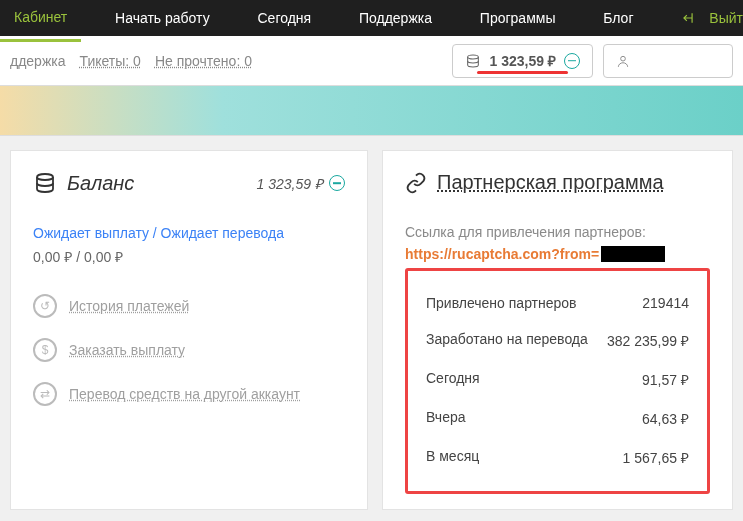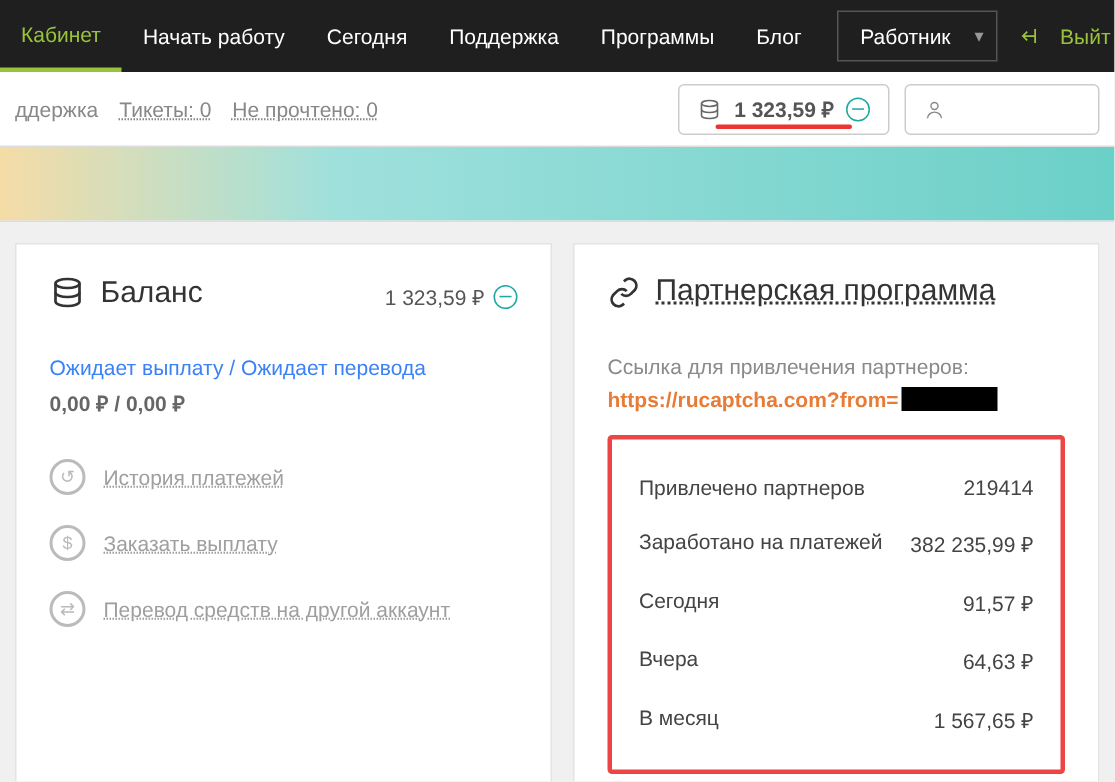--- a/index.html
+++ b/index.html
@@ -1,18 +1,18 @@
 <!DOCTYPE html>
 <html><head>
 <meta charset="utf-8">
 <style>
   * { box-sizing: border-box; margin: 0; padding: 0; font-family: "Segoe UI", Arial, sans-serif; }
   body { background: #f0f0f0; width: 743px; height: 521px; overflow: hidden; }
 
-  .topbar { background: #1f1f1f; height: 48px; display: flex; align-items: center; color: #fff; }
+  .topbar { background: #1f1f1f; height: 36px; display: flex; align-items: center; color: #fff; justify-content: space-between; }
   .nav-item { padding: 0 14px; height: 48px; display: flex; align-items: center; font-size: 14px; cursor: pointer; }
   .nav-item.active { color: #9ac23c; border-bottom: 3px solid #9ac23c; }
   .role-select { margin-left: 10px; border: 1px solid #555; height: 34px; padding: 0 30px 0 14px; display: flex; align-items: center; font-size: 14px; position: relative; cursor: pointer; }
   .role-select .chev { position: absolute; right: 8px; top: 50%; transform: translateY(-50%); color: #999; font-size: 12px; }
   .logout { margin-left: 14px; color: #9ac23c; font-size: 14px; display: flex; align-items: center; gap: 14px; cursor: pointer; }
 
   .subbar { background: #fff; height: 50px; border-bottom: 1px solid #ddd; display: flex; align-items: center; padding: 0 10px; }
   .sub-left { display: flex; gap: 14px; align-items: center; }
   .sub-link { color: #888; font-size: 14px; text-decoration: underline dotted; cursor: pointer; }
   .sub-text { color: #888; font-size: 14px; }
@@ -23,56 +23,52 @@
 
   .banner { height: 50px; background: linear-gradient(90deg, #f5dca7 0%, #9fe0dc 30%, #6bd0c8 100%); border-bottom: 1px solid #ddd; }
 
   .content { display: flex; gap: 14px; padding: 14px 10px; }
   .card { background: #fff; border: 1px solid #e3e3e3; padding: 20px 22px; }
   .card.left { flex: 0 0 358px; height: 360px; }
   .card.right { flex: 1; position: relative; height: 360px; }
 
   .card-title { display: flex; align-items: center; gap: 10px; font-size: 20px; font-weight: 500; color: #333; }
   .card-title .link-title { text-decoration: underline dotted; text-align: right; }
-  .bal-row { display: flex; align-items: flex-end; }
+  .bal-row { display: flex; align-items: center; font-style: italic; }
   .bal-val { margin-left: auto; font-size: 14px; color: #555; display: flex; align-items: center; gap: 6px; }
   .minus-circle { width: 16px; height: 16px; border: 1.6px solid #1aa8a0; border-radius: 50%; position: relative; display: inline-block; }
   .minus-circle::after { content: ""; position: absolute; left: 3px; right: 3px; top: 50%; height: 1.6px; background: #1aa8a0; transform: translateY(-50%); }
 
   .pending-label { margin-top: 30px; color: #3b82f6; font-size: 14px; }
-  .pending-val { margin-top: 6px; color: #666; font-size: 14px; font-weight: bold; }
+  .pending-val { margin-top: 6px; color: #666; font-size: 14px; }
 
   .action-list { margin-top: 28px; }
   .action { display: flex; align-items: center; gap: 12px; margin-bottom: 20px; cursor: pointer; }
   .action .ico { width: 24px; height: 24px; border: 2px solid #bbb; border-radius: 50%; display: flex; align-items: center; justify-content: center; color: #bbb; font-size: 12px; }
   .action .lbl { color: #9f9f9f; font-size: 14px; text-decoration: underline dotted; }
 
   .ref-label { margin-top: 30px; color: #8a8a8a; font-size: 14px; }
   .ref-link { margin-top: 6px; color: #e87b35; font-size: 14px; font-weight: 600; display: flex; align-items: center; }
   .ref-link .blackbox { width: 64px; height: 16px; background: #000; margin-left: 2px; }
 
-  .stats-box { margin-top: 16px; border: 3px solid #e44; border-radius: 3px; padding: 14px 18px; }
+  .stats-box { margin-top: 6px; border: 3px solid #e44; border-radius: 3px; padding: 14px 18px; }
   .stat-row { display: flex; justify-content: space-between; padding: 10px 0; font-size: 14px; color: #444; }
 
   svg { display: block; }
 </style>
 </head>
 <body>
 
 <div class="topbar">
   <div class="nav-item active">Кабинет</div>
   <div class="nav-item">Начать работу</div>
   <div class="nav-item">Сегодня</div>
   <div class="nav-item">Поддержка</div>
   <div class="nav-item">Программы</div>
   <div class="nav-item">Блог</div>
-  <div class="role-select">
-    <span>Работник</span>
-    <span class="chev">▾</span>
-  </div>
   <div class="logout">
     <svg width="14" height="14" viewBox="0 0 24 24">
         <path fill="none" stroke="#9ac23c" stroke-width="2" d="M10 17l-5-5 5-5M5 12h14M19 4v16"></path>
       </svg>
     <span>Выйт</span>
   </div>
 </div>
 
 <div class="subbar">
   <div class="sub-left">
@@ -149,21 +145,21 @@
       <span>https://rucaptcha.com?from=</span>
       <span class="blackbox"></span>
     </div>
 
     <div class="stats-box">
       <div class="stat-row">
         <span>Привлечено партнеров</span>
         <span>219414</span>
       </div>
       <div class="stat-row">
-        <span>Заработано на платежей</span>
+        <span>Заработано на перевода</span>
         <span>382 235,99 ₽</span>
       </div>
       <div class="stat-row">
         <span>Сегодня</span>
         <span>91,57 ₽</span>
       </div>
       <div class="stat-row">
         <span>Вчера</span>
         <span>64,63 ₽</span>
       </div>

